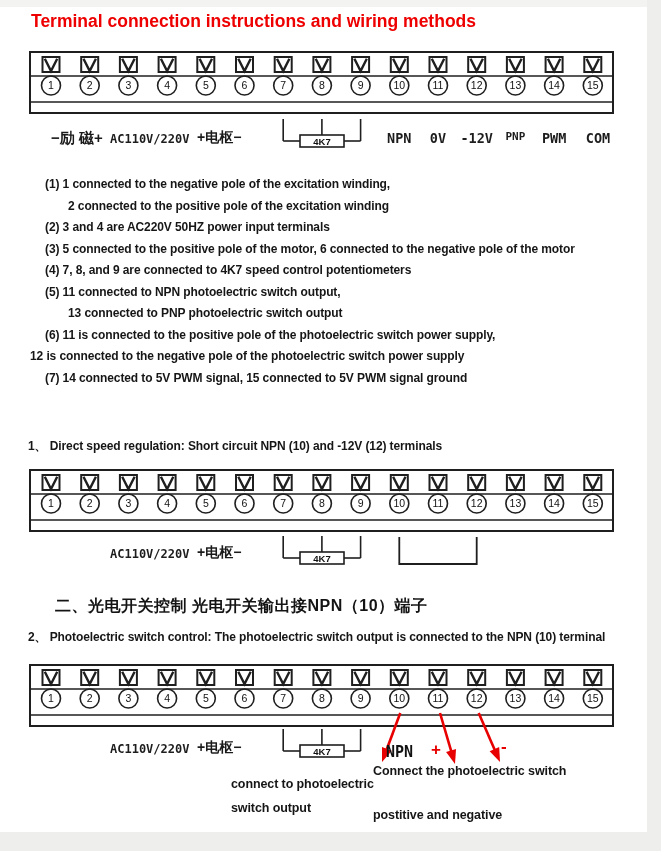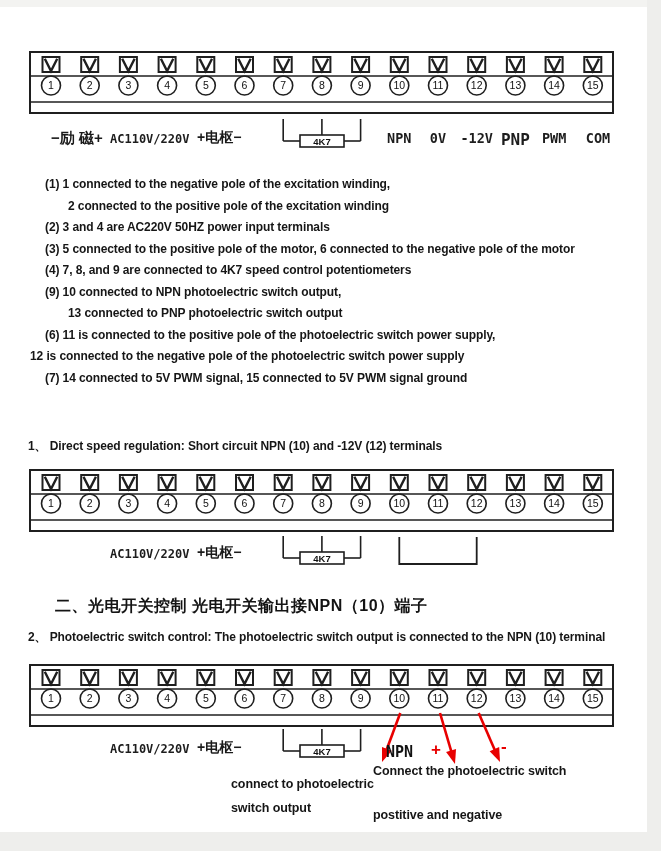--- a/index.html
+++ b/index.html
@@ -240,40 +240,41 @@
       <text x="322" y="754.8" text-anchor="middle" font-size="9.5" font-weight="bold" font-family="&quot;DejaVu Sans Mono&quot;,monospace" fill="#111">4K7</text>
       <path d="M 399.3 537 L 399.3 564 L 476.70000000000005 564 L 476.70000000000005 537" fill="none" stroke="#1f1f1f" stroke-width="1.8"></path>
       <line x1="400.3" y1="713" x2="385.14879424613963" y2="753.5688022917573" stroke="#e80000" stroke-width="2.6"></line>
       <polygon points="382,762 382.0267657070103,747.0655002227418 391.7694830587575,750.7041069071697" fill="#e80000"></polygon>
       <line x1="440" y1="713" x2="452.46050308407604" y2="755.3657104858586" stroke="#e80000" stroke-width="2.6"></line>
       <polygon points="455,764 446.0609708559477,752.0361478627583 456.03837207228895,749.1016180932461" fill="#e80000"></polygon>
       <line x1="478.70000000000005" y1="713" x2="496.4120809498359" y2="753.7461017155849" stroke="#e80000" stroke-width="2.6"></line>
       <polygon points="500,762 489.6498735798605,751.233622564338 499.1877115974068,747.0875827730374" fill="#e80000"></polygon>
     </svg>
 
+  <div class="abs" id="page-title">Terminal connection instructions and wiring methods</div>
 
   <div class="abs cjk" style="left:51px;top:129px;font-size:15px;">−励 磁+</div>
   <div class="abs mono" style="left:110px;top:132px;font-size:12px;">AC110V/220V</div>
   <div class="abs cjk" style="left:197px;top:129px;font-size:14px;">+电枢−</div>
   <div id="right-labels">
       <span class="abs mono ctr" style="left: 399.3px; top: 130px; font-size: 13.5px;">NPN</span>
       <span class="abs mono ctr" style="left: 438px; top: 130px; font-size: 13.5px;">0V</span>
       <span class="abs mono ctr" style="left: 476.7px; top: 130px; font-size: 13.5px;">-12V</span>
-      <span class="abs mono ctr" style="left: 515.4px; top: 130px; font-size: 16px;">PNP</span>
+      <span class="abs mono ctr" style="left: 515.4px; top: 130px; font-size: 11px;">PNP</span>
       <span class="abs mono ctr" style="left: 554.1px; top: 130px; font-size: 13.5px;">PWM</span>
       <span class="abs mono ctr" style="left: 598px; top: 130px; font-size: 13.5px;">COM</span>
     </div>
 
   <div id="instruction-list">
       <div class="abs body-bold" style="left: 45px; top: 177px;">(1) 1 connected to the negative pole of the excitation winding,</div>
       <div class="abs body-bold" style="left: 68px; top: 198.5px;">2 connected to the positive pole of the excitation winding</div>
       <div class="abs body-bold" style="left: 45px; top: 220px;">(2) 3 and 4 are AC220V 50HZ power input terminals</div>
       <div class="abs body-bold" style="left: 45px; top: 241.5px;">(3) 5 connected to the positive pole of the motor, 6 connected to the negative pole of the motor</div>
       <div class="abs body-bold" style="left: 45px; top: 263px;">(4) 7, 8, and 9 are connected to 4K7 speed control potentiometers</div>
-      <div class="abs body-bold" style="left: 45px; top: 284.5px;">(9) 10 connected to NPN photoelectric switch output,</div>
+      <div class="abs body-bold" style="left: 45px; top: 284.5px;">(5) 11 connected to NPN photoelectric switch output,</div>
       <div class="abs body-bold" style="left: 68px; top: 306px;">13 connected to PNP photoelectric switch output</div>
       <div class="abs body-bold" style="left: 45px; top: 327.5px;">(6) 11 is connected to the positive pole of the photoelectric switch power supply,</div>
       <div class="abs body-bold" style="left: 30px; top: 349px;">12 is connected to the negative pole of the photoelectric switch power supply</div>
       <div class="abs body-bold" style="left: 45px; top: 370.5px;">(7) 14 connected to 5V PWM signal, 15 connected to 5V PWM signal ground</div>
     </div>
 
   <div class="abs heading-en" style="left:28px;top:438px;">1、 Direct speed regulation: Short circuit NPN (10) and -12V (12) terminals</div>
   <div class="abs mono" style="left:110px;top:547px;font-size:12px;">AC110V/220V</div>
   <div class="abs cjk" style="left:197px;top:544px;font-size:14px;">+电枢−</div>
 

